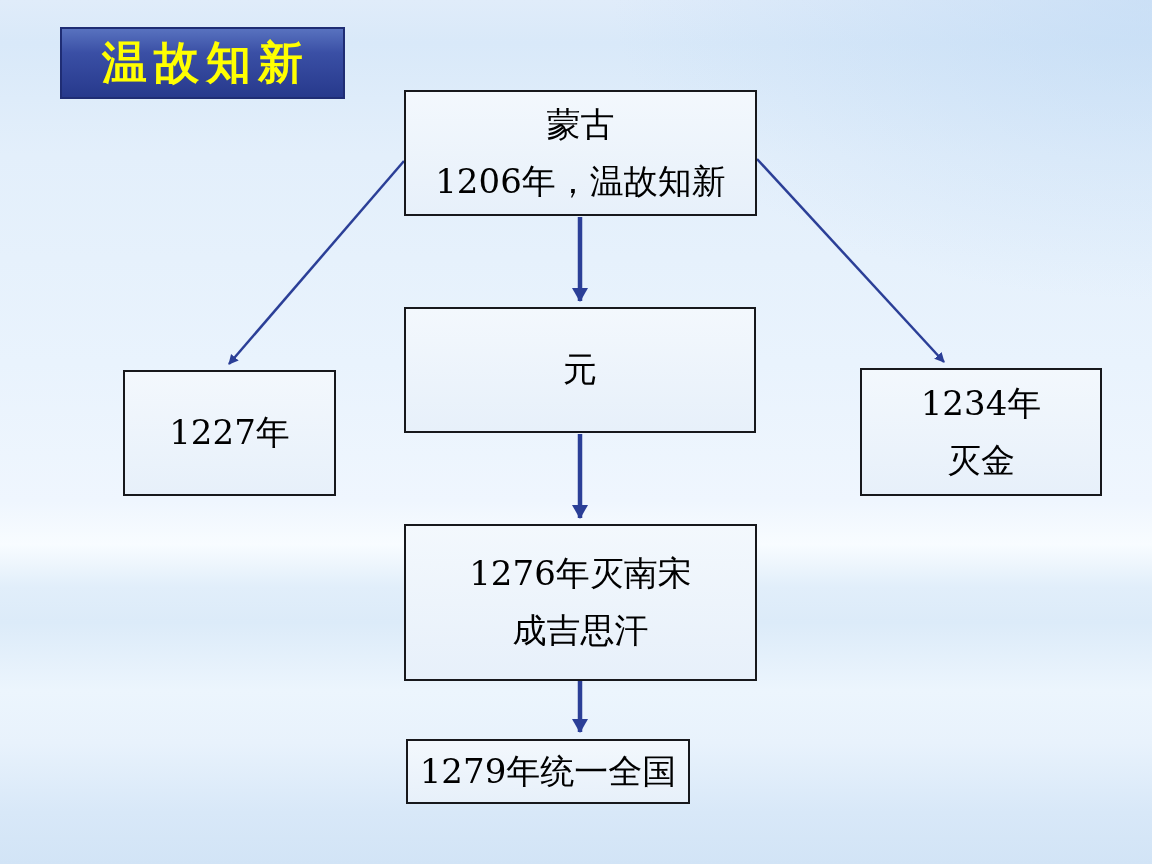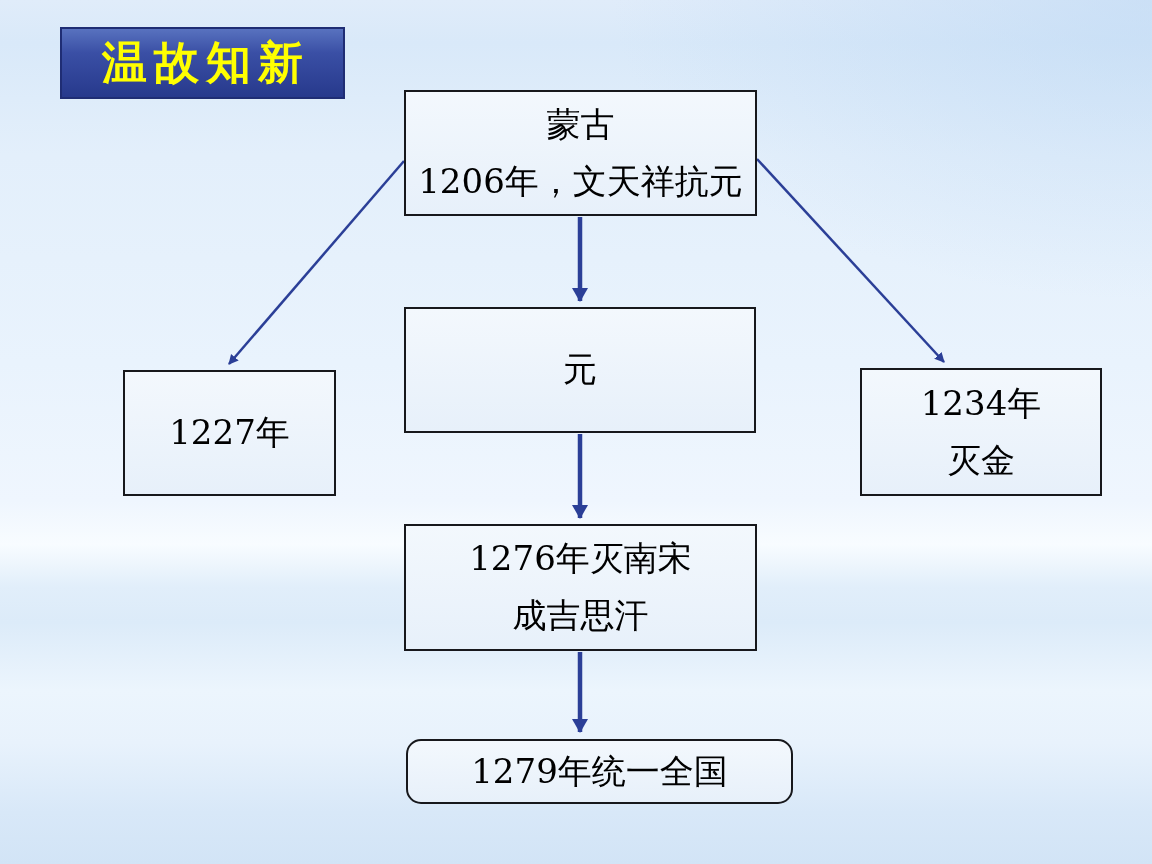--- a/index.html
+++ b/index.html
@@ -71,22 +71,22 @@
     font-size: 34px;
     line-height: 1.4;
     white-space: nowrap;
     text-align: center;
   }
 
   .node-mongolia { left: 404px; top:  90px; width: 353px; height: 126px; }
   .node-yuan     { left: 404px; top: 307px; width: 352px; height: 126px; }
   .node-xixia    { left: 123px; top: 370px; width: 213px; height: 126px; }
   .node-jin      { left: 860px; top: 368px; width: 242px; height: 128px; }
-  .node-song     { left: 404px; top: 524px; width: 353px; height: 127px; }
-  .node-unify    { left: 406px; top: 739px; width: 387px; height:  65px; border-radius: 15px; }
+  .node-song     { left: 404px; top: 524px; width: 353px; height: 157px; }
+  .node-unify    { left: 406px; top: 739px; width: 284px; height:  65px; }
 </style>
 </head>
 <body>
 
 <div class="slide">
 
   <div class="badge">
     <span class="badge-label">温故知新</span>
   </div>
 
@@ -101,21 +101,21 @@
     </defs>
     <line class="thick" x1="580" y1="217" x2="580" y2="301" marker-end="url(#headBig)"></line>
     <line class="thick" x1="580" y1="434" x2="580" y2="518" marker-end="url(#headBig)"></line>
     <line class="thick" x1="580" y1="652" x2="580" y2="732" marker-end="url(#headBig)"></line>
     <line class="thin" x1="404" y1="161" x2="229" y2="364" marker-end="url(#headSmall)"></line>
     <line class="thin" x1="757" y1="159" x2="944" y2="362" marker-end="url(#headSmall)"></line>
   </svg>
 
   <div class="node node-mongolia">
     <div class="node-line">蒙古</div>
-    <div class="node-line">1206年，文天祥抗元</div>
+    <div class="node-line">1206年，温故知新</div>
   </div>
 
   <div class="node node-yuan">
     <div class="node-line">元</div>
   </div>
 
   <div class="node node-xixia">
     <div class="node-line">1227年</div>
   </div>
 

